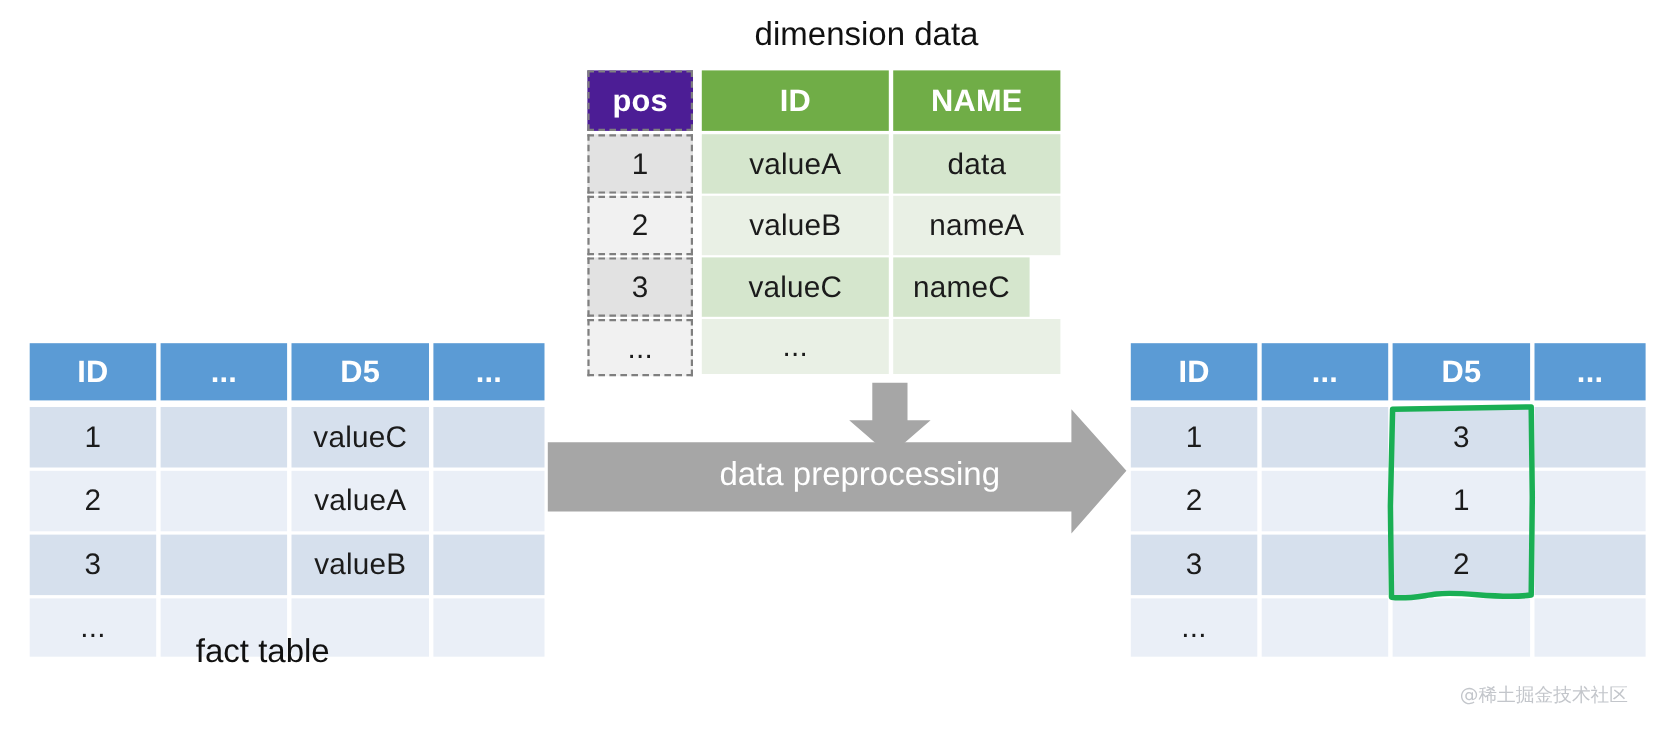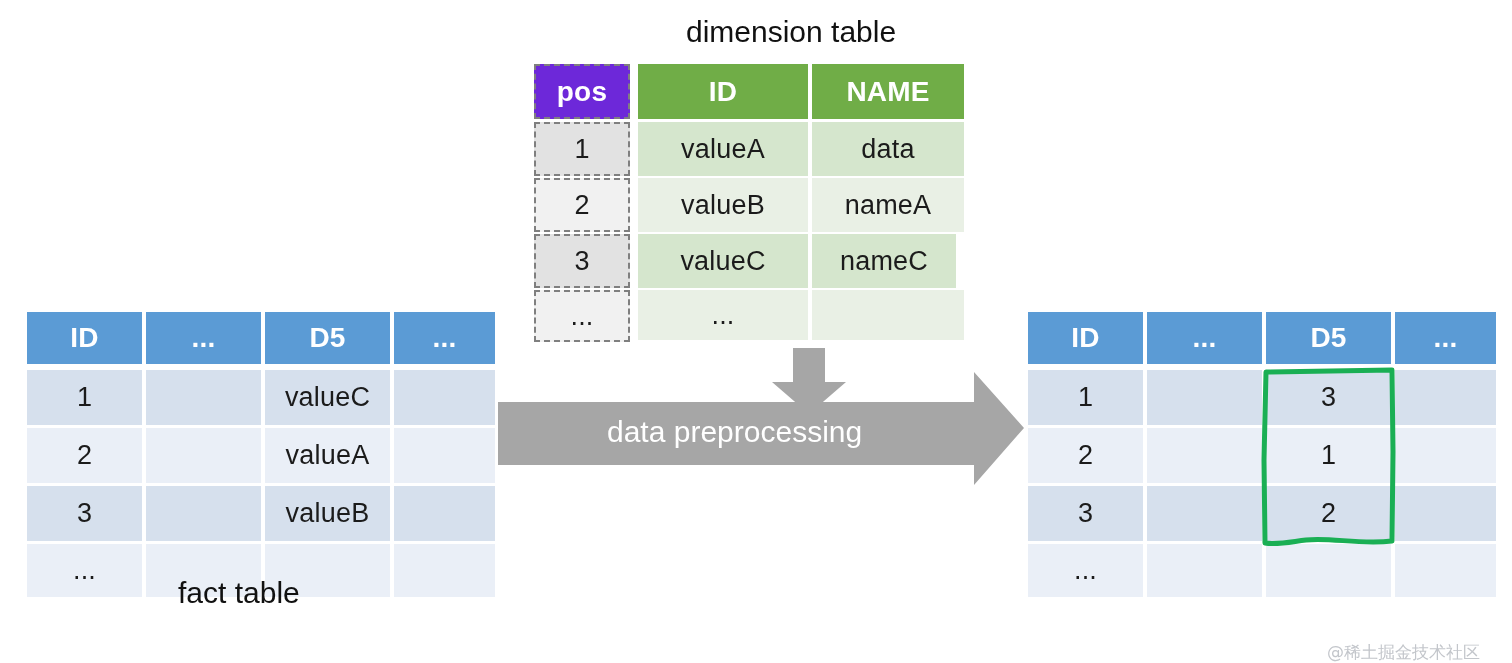--- a/index.html
+++ b/index.html
@@ -33,21 +33,21 @@
     font-weight: 700;
     font-size: 28px;
   }
   .hdr-green {
     background: #70ad47;
     color: #ffffff;
     font-weight: 700;
     font-size: 28px;
   }
   .hdr-gray {
-    background: #6d28d9;
+    background: #4c1d95;
     color: #ffffff;
     font-weight: 700;
     font-size: 28px;
   }
   .row-blue-a { background: #d6e0ed; }
   .row-blue-b { background: #eaeff7; }
   .row-green-a { background: #d5e6cd; }
   .row-green-b { background: #e9f0e5; }
   .row-gray-a { background: #e2e2e2; }
   .row-gray-b { background: #f1f1f1; }
@@ -69,33 +69,34 @@
     white-space: nowrap;
     font-family: "DejaVu Sans", sans-serif;
   }
 
   
   .arrow-label {
     position: absolute;
     color: #ffffff;
     font-size: 30px;
     white-space: nowrap;
+    margin-left: 47px;
   }
   svg.overlay {
     position: absolute;
     left: 0; top: 0;
     width: 1512px;
     height: 663px;
     pointer-events: none;
   }
 </style>
 </head>
 <body>
 
-<div class="caption" style="left:686px; top:15px;">dimension table</div>
+<div class="caption" style="left:686px; top:15px;">dimension data</div>
 
 <div>
   <div class="cell hdr-gray dashed" style="left:534px; top:64px; width:96px; height:55px;">pos</div>
   <div class="cell row-gray-a dashed" style="left:534px; top:122px; width:96px; height:54px;">1</div>
   <div class="cell row-gray-b dashed" style="left:534px; top:178px; width:96px; height:54px;">2</div>
   <div class="cell row-gray-a dashed" style="left:534px; top:234px; width:96px; height:54px;">3</div>
   <div class="cell row-gray-b dashed" style="left:534px; top:290px; width:96px; height:52px;">...</div>
 </div>
 
 <div>
@@ -103,21 +104,21 @@
   <div class="cell hdr-green" style="left:638px; top:64px; width:170px; height:55px;">ID</div>
   <div class="cell hdr-green" style="left:812px; top:64px; width:152px; height:55px;">NAME</div>
 
   <div class="cell row-green-a" style="left:638px; top:122px; width:170px; height:54px;">valueA</div>
   <div class="cell row-green-a" style="left:812px; top:122px; width:152px; height:54px;">data</div>
 
   <div class="cell row-green-b" style="left:638px; top:178px; width:170px; height:54px;">valueB</div>
   <div class="cell row-green-b" style="left:812px; top:178px; width:152px; height:54px;">nameA</div>
 
   <div class="cell row-green-a" style="left:638px; top:234px; width:170px; height:54px;">valueC</div>
-  <div class="cell row-green-a" style="left:812px; top:234px; width:144px; height:54px;">nameC</div>
+  <div class="cell row-green-a" style="left:812px; top:234px; width:124px; height:54px;">nameC</div>
 
   <div class="cell row-green-b" style="left:638px; top:290px; width:170px; height:50px;">...</div>
   <div class="cell row-green-b" style="left:812px; top:290px; width:152px; height:50px;"></div>
 </div>
 
 <div>
 
   <div class="cell hdr-blue" style="left:27px; top:312px; width:115px; height:52px;">ID</div>
   <div class="cell hdr-blue" style="left:146px; top:312px; width:115px; height:52px;">...</div>
   <div class="cell hdr-blue" style="left:265px; top:312px; width:125px; height:52px;">D5</div>
@@ -181,13 +182,13 @@
   <polygon points="498,402 974,402 974,372 1024,428 974,485 974,465 498,465" fill="#a6a6a6"></polygon>
 
   <path d="M1266,372 L1392,370 L1393,452 L1392,541
            C1360,545 1330,537 1306,540
            C1290,542 1278,545 1265,543
            L1264,460 Z" fill="none" stroke="#1aaf54" stroke-width="5" stroke-linecap="round" stroke-linejoin="round"></path>
 </svg>
 
 <div class="arrow-label" style="left:607px; top:415px;">data preprocessing</div>
 
-<div class="watermark" style="left:1327px; top:620px;margin-top:21px;">@稀土掘金技术社区</div>
+<div class="watermark" style="left:1327px; top:620px;">@稀土掘金技术社区</div>
 
 </body></html>

